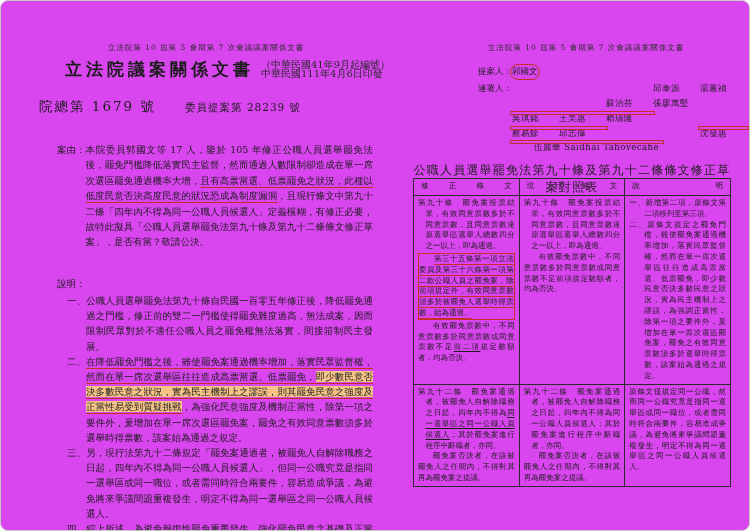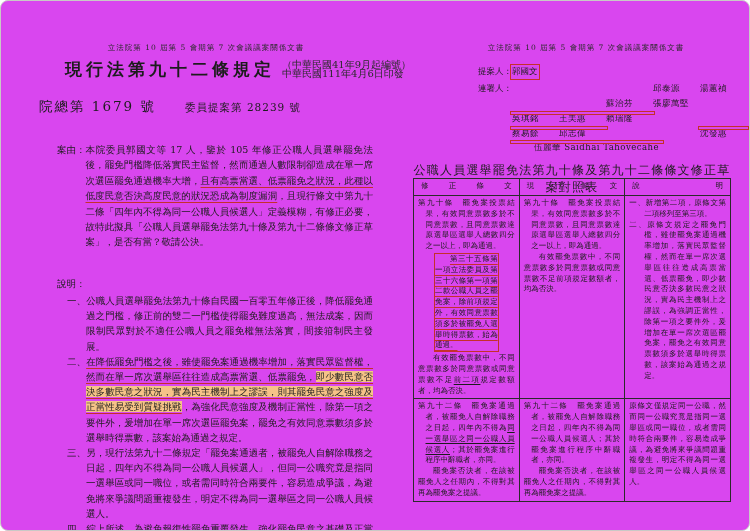--- a/index.html
+++ b/index.html
@@ -25,48 +25,48 @@
   .rp-header{top:42px;left:440px;width:290px;text-align:center;font-size:7.5px;letter-spacing:1px;color:#2a2a2a;}
   .rp-proposer{top:65px;left:477px;font-size:8.5px;display:flex;align-items:center;white-space:nowrap;}
   .rp-cosigners{top:82px;left:477px;font-size:8.5px;display:flex;}
   .cos-label{flex:none;white-space:nowrap;}
   .cos-rows{display:flex;flex-direction:column;gap:3.5px;}
   .cos-row{display:flex;height:11px;}
   .cos-group{display:flex;}
   .cos-group.boxed{outline:1.4px solid #c5302c;outline-offset:1px;margin-top:30px;}
   .cos-name{width:47px;flex:none;letter-spacing:0.5px;white-space:nowrap;}
   .cos-name.wide{width:auto;padding-right:3px;padding-left:22px;}
-  .red-box-inline{outline:1.4px solid #c5302c;outline-offset:1px;}
+  .red-box-inline{outline:1.4px solid #c5302c;outline-offset:1px;border-radius:6px;}
   .rp-tabletitle{top:161px;left:412px;width:318px;text-align:center;font-size:12px;letter-spacing:1.2px;}
   .rp-table{top:177px;left:412px;width:318px;border-collapse:collapse;table-layout:fixed;
             font-size:7.5px;line-height:10.8px;border:1.5px solid #2b2b2b;}
   .rp-table th,.rp-table td{border:1px solid #2b2b2b;vertical-align:top;padding:2px 4px;}
   .rp-table th{font-weight:normal;padding:2px 7px;height:12px;}
   .th-flex{display:flex;justify-content:space-between;}
   .cell-p{text-align:justify;}
   .p-article{padding-left:1em;text-indent:-1em;}
   .p-body{text-indent:2em;}
   .p-list{padding-left:2em;text-indent:-2em;}
   .p-none{}
-  .p-redbox{border:1.4px solid #c5302c;margin:1px 16px;}
+  .p-redbox{border:1.4px solid #c5302c;margin:1px 0;}
   
   .sg-normal{}
   .sg-underline{text-decoration:underline;text-decoration-thickness:1px;text-underline-offset:2px;}
   .sg-red-underline{text-decoration:underline;text-decoration-color:#c5302c;text-decoration-thickness:1px;text-underline-offset:2.5px;}
   .sg-highlight-underline{background:#f6c388;text-decoration:underline;text-decoration-color:#c5302c;text-decoration-thickness:1px;text-underline-offset:2.5px;}
 </style>
 </head>
 <body>
 
 <div class="frame">
 
   <div class="abs lp-header">立法院第 10 屆第 5 會期第 7 次會議議案關係文書</div>
 
   <div class="abs lp-titlerow">
-    <span class="lp-title">現行法第九十二條規定</span>
+    <span class="lp-title">立法院議案關係文書</span>
     <span class="lp-notes">
       <span style="display:block">（中華民國41年9月起編號）</span>
       <span style="display:block">中華民國111年4月6日印發</span>
     </span>
   </div>
 
   <div class="abs lp-docnos">
     <span class="docno1">院總第 1679 號</span>
     <span class="docno2">委員提案第 28239 號</span>
   </div>

